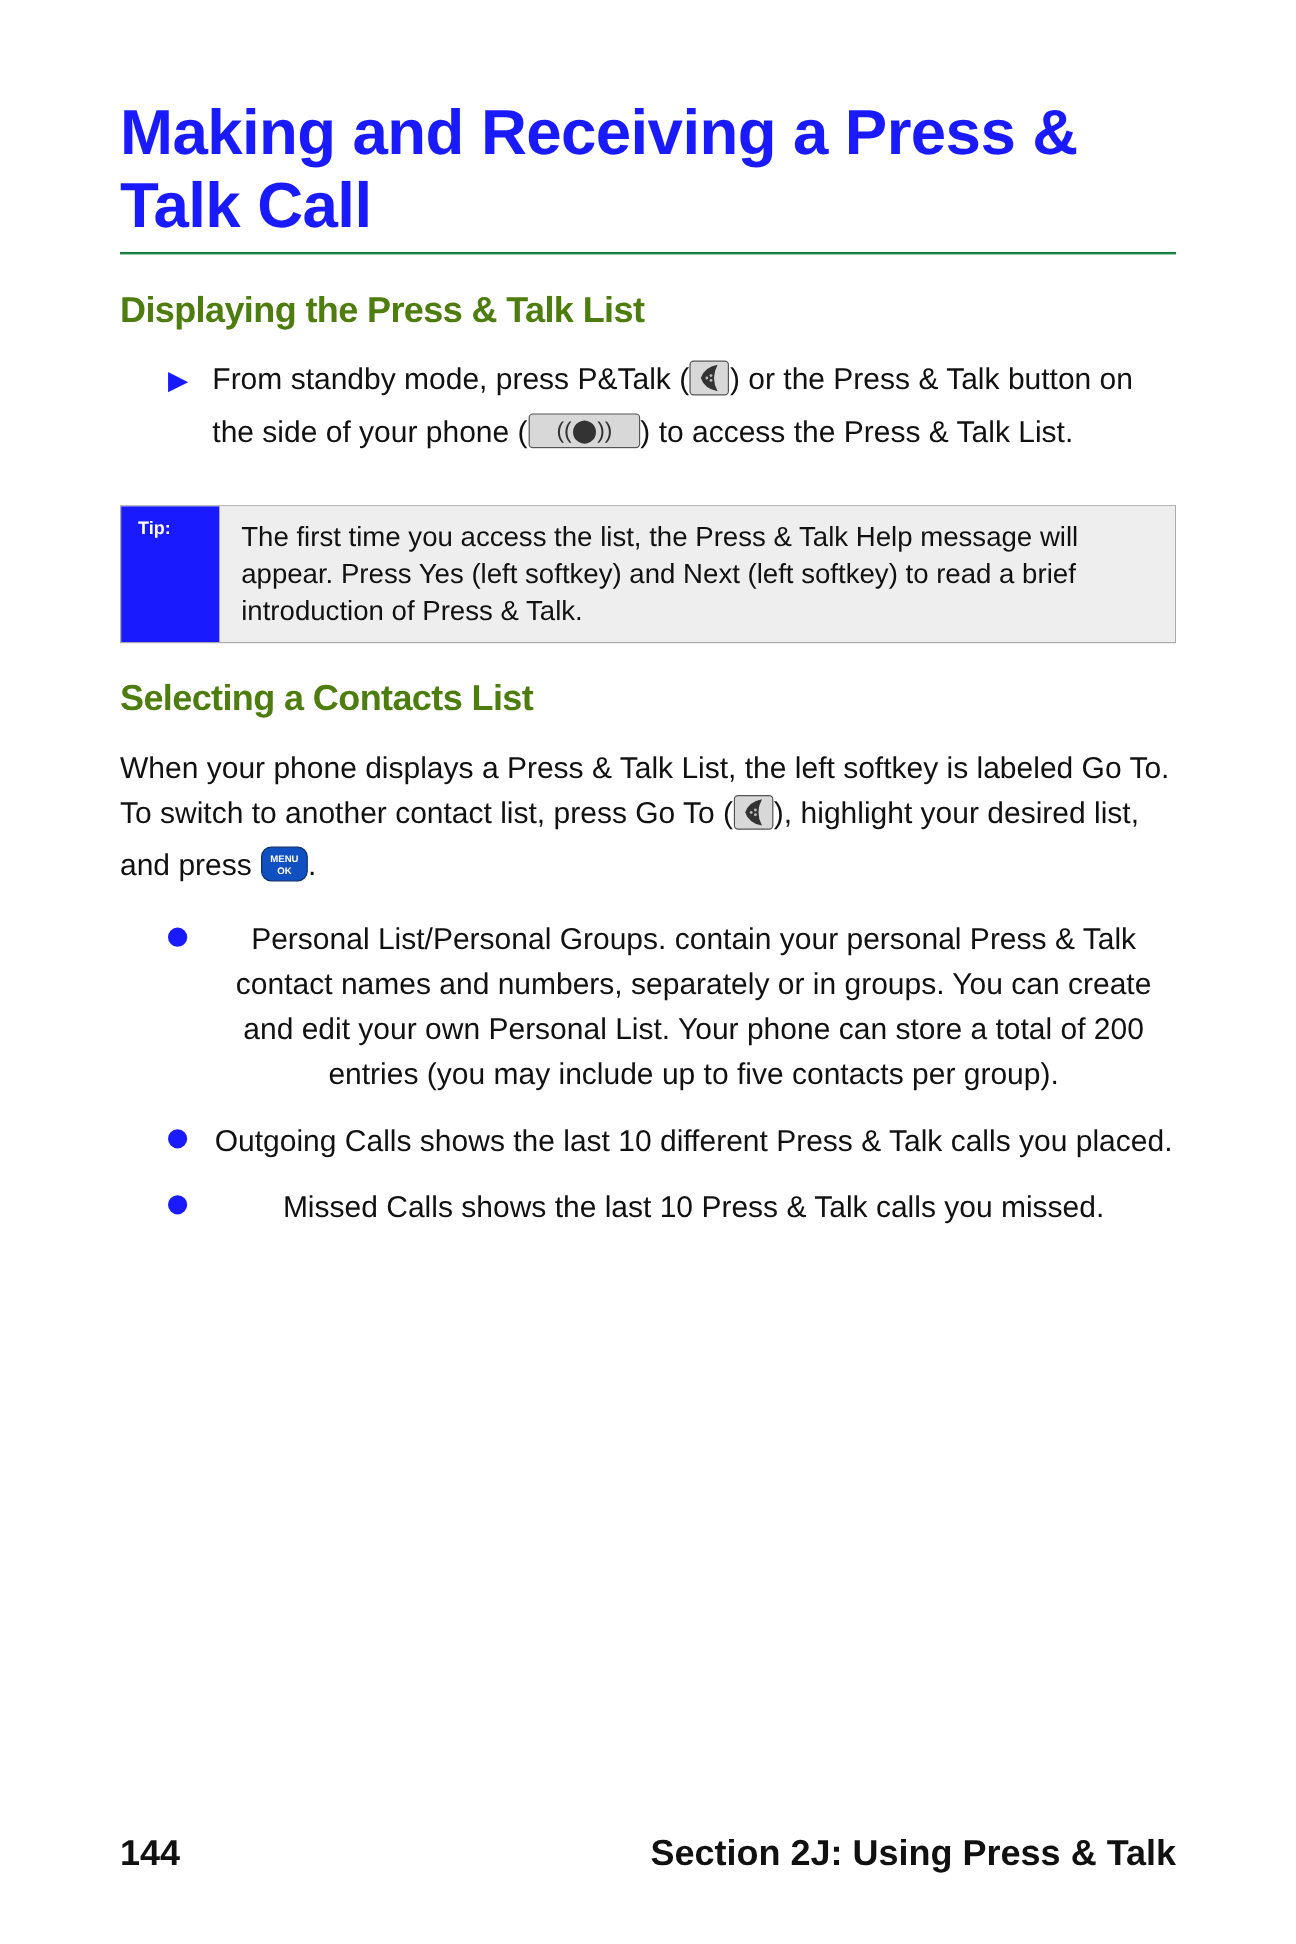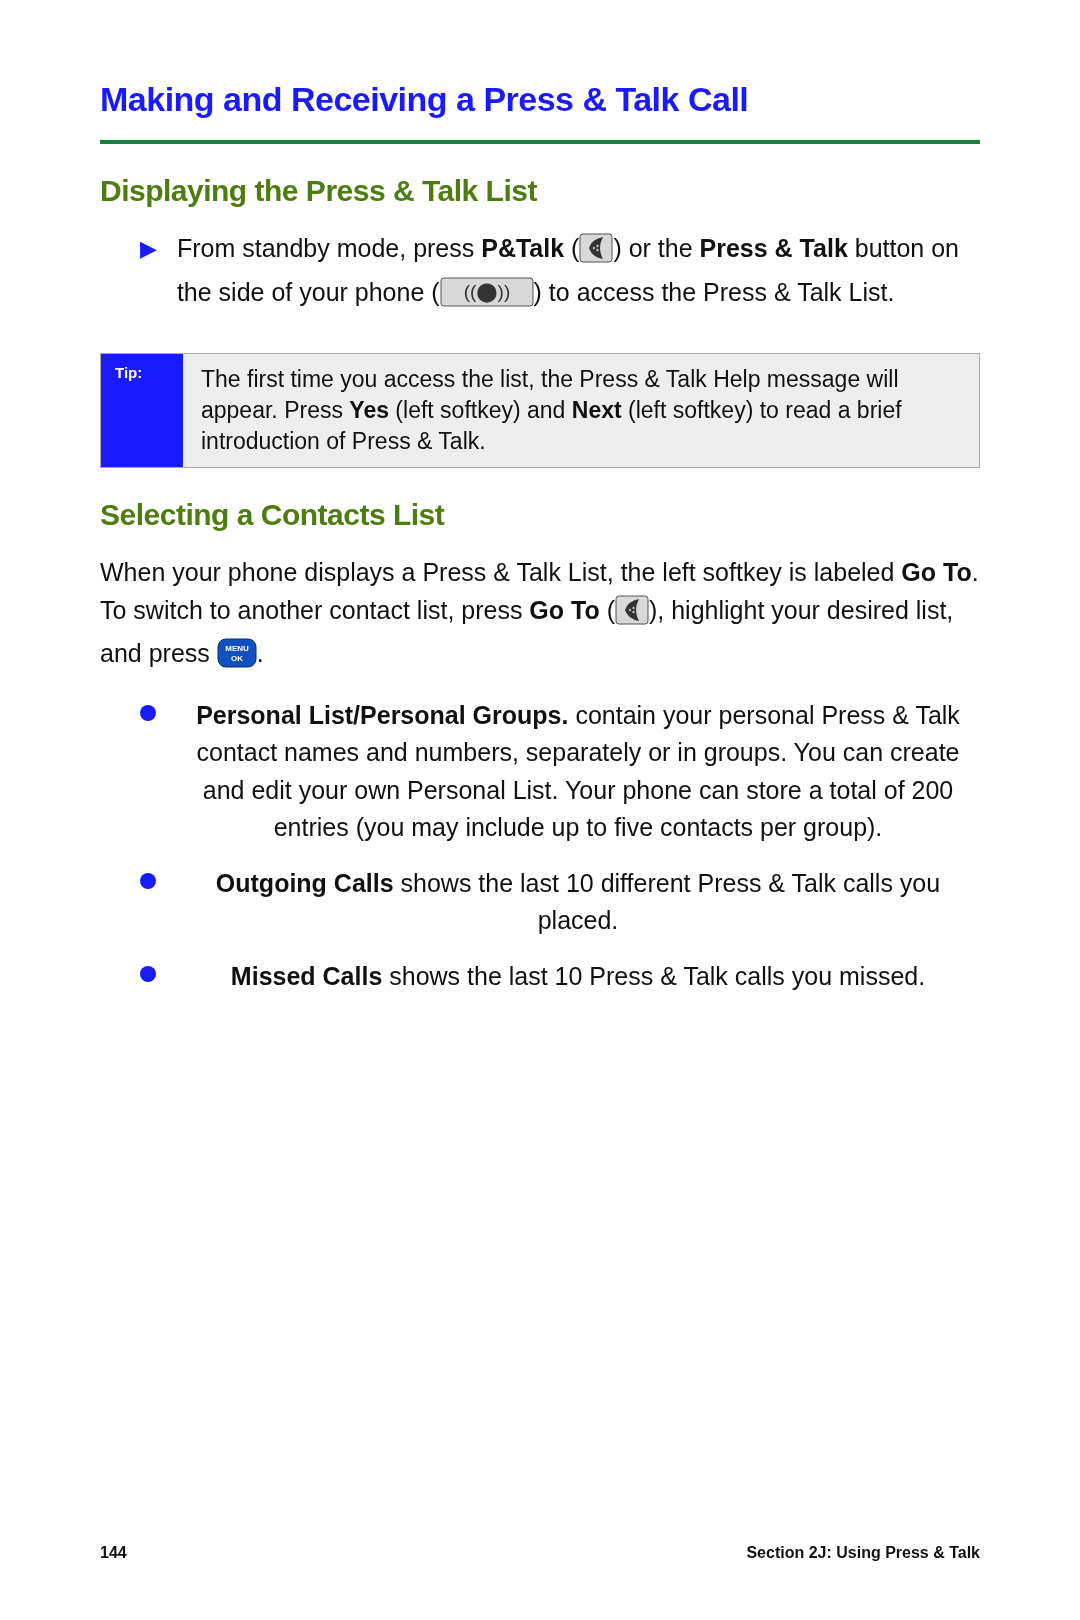--- a/index.html
+++ b/index.html
@@ -14,25 +14,25 @@
     position: relative;
   }
   .page {
     padding: 80px 100px 80px 100px;
     box-sizing: border-box;
     height: 100%;
     position: relative;
   }
   h1.main-title {
     color: #1a1aff;
-    font-size: 34px;
+    font-size: 53px;
     font-weight: 700;
     margin: 0 0 12px 0;
-    border-bottom: 4px solid #15803d;
-    padding-bottom: 21px;
+    border-bottom: 2px solid #15803d;
+    padding-bottom: 8px;
     letter-spacing: -0.5px;
   }
   h2.sub-title {
     color: #4d7c0f;
     font-size: 30px;
     font-weight: 700;
     margin: 30px 0 22px 0;
     letter-spacing: -0.5px;
   }
   .step-block {
@@ -42,21 +42,21 @@
     font-size: 25px;
     line-height: 1.5;
   }
   .tri-bullet {
     color: #1a1aff;
     margin-right: 20px;
     font-size: 22px;
     line-height: 1.7;
   }
   .step-text { flex: 1; }
-  .bold { font-weight: 700; }
+  .bold { font-weight: 400; }
   .icon-inline {
     display: inline-block;
     vertical-align: -6px;
   }
   .tip-box {
     display: flex;
     margin-top: 36px;
     border: 1px solid #aaa;
   }
   .tip-label {
@@ -104,21 +104,21 @@
     border-radius: 50%;
     background: #1a1aff;
   }
   .footer {
     position: absolute;
     bottom: 58px;
     left: 100px;
     right: 100px;
     display: flex;
     justify-content: space-between;
-    font-size: 16px;
+    font-size: 30px;
     font-weight: 700;
   }
   svg { display: inline; }
 </style>
 </head>
 <body>
 
 <div class="page">
   <h1 class="main-title">Making and Receiving a Press &amp; Talk Call</h1>
 

